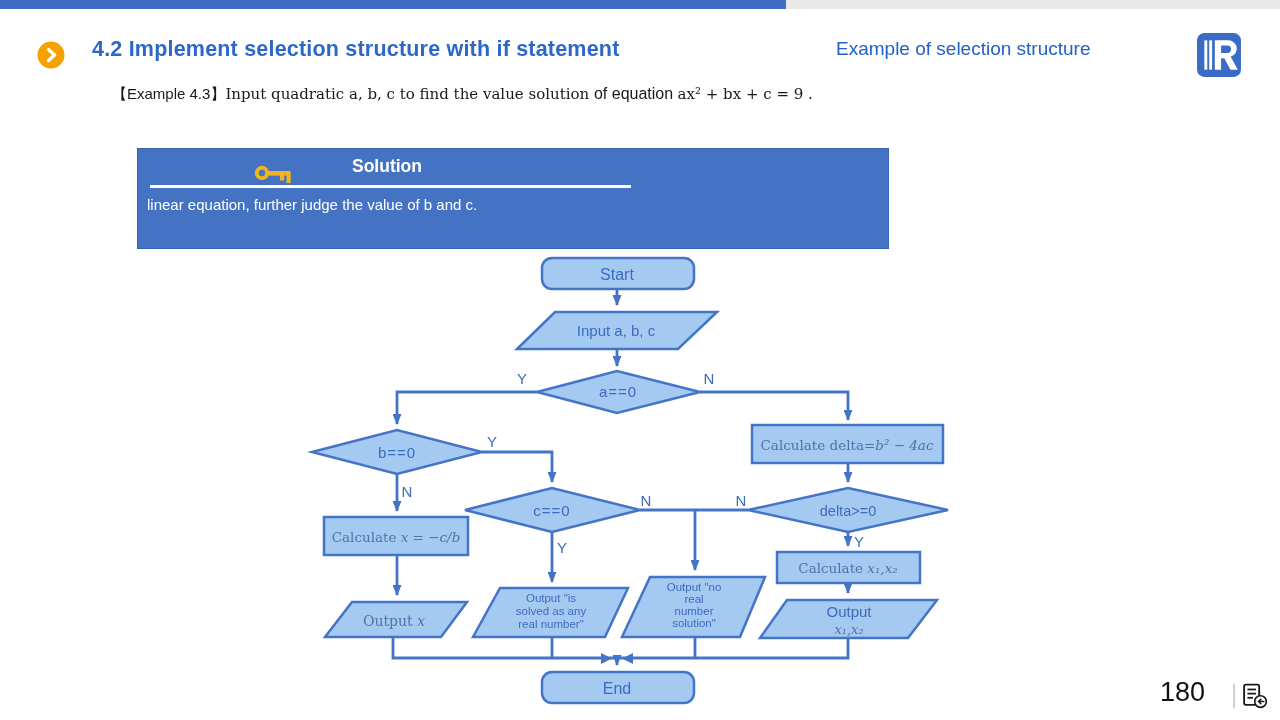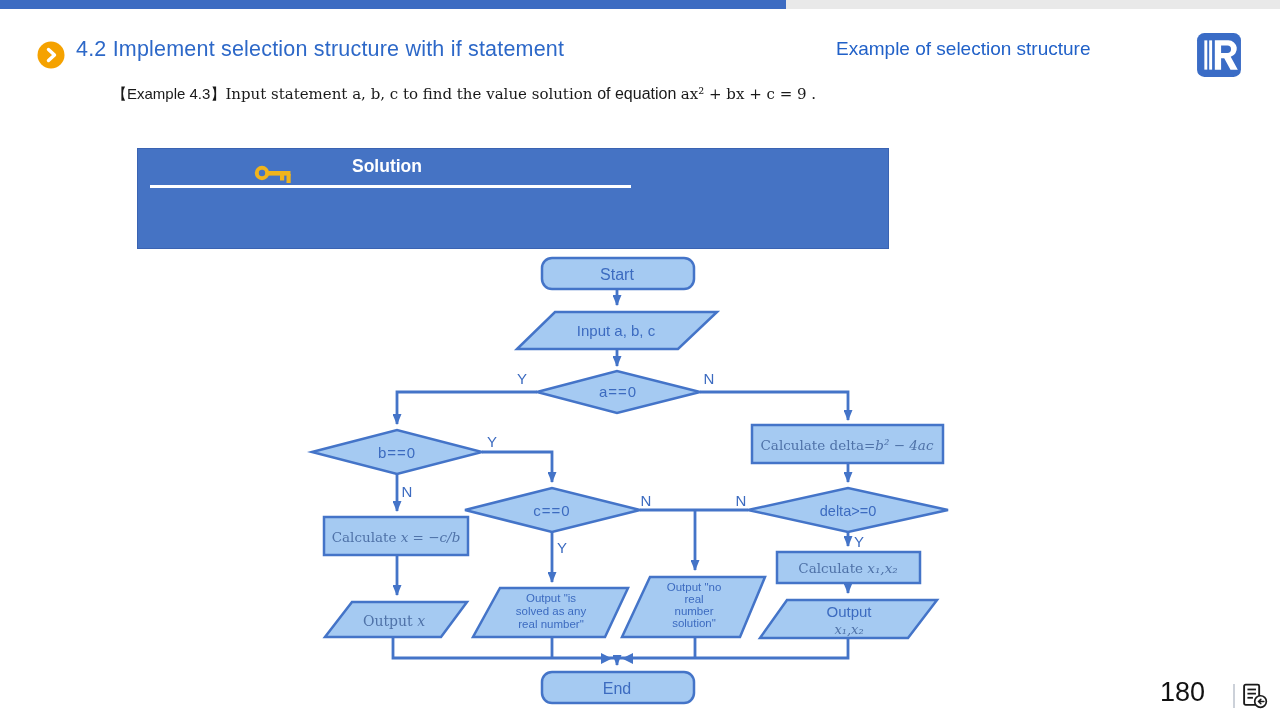--- a/index.html
+++ b/index.html
@@ -6,21 +6,21 @@
   body{
     width:1280px;height:720px;position:relative;overflow:hidden;
     background:#ffffff;font-family:"Liberation Sans",sans-serif;
   }
   
   .topbar-blue{position:absolute;left:0;top:0;width:786px;height:9px;background:#3d6cc2}
   .topbar-gray{position:absolute;left:786px;top:0;width:494px;height:9px;background:#e9e9e9}
 
   
   .bullet{position:absolute;left:37px;top:41px;width:28px;height:28px}
-  .title{position:absolute;left:76px;top:37px;font-size:21.5px;font-weight:normal;color:#2d68c8;letter-spacing:.2px;white-space:nowrap}
+  .title{position:absolute;left:92px;top:37px;font-size:21.5px;font-weight:bold;color:#2d68c8;letter-spacing:.2px;white-space:nowrap}
   .header-right{position:absolute;left:836px;top:38px;font-size:19px;color:#2161c8;white-space:nowrap}
   .logo{position:absolute;left:1196px;top:32px;width:46px;height:46px}
 
   
   .example{position:absolute;left:112px;top:85px;font-size:15px;color:#1a1a1a;white-space:nowrap}
   .ex-serif{font-family:"DejaVu Serif","Liberation Serif",serif}
   .ex-math{font-family:"DejaVu Serif","Liberation Serif",serif;}
   .ex-sans{font-size:16px}
 
   
@@ -60,33 +60,34 @@
 <div class="title">4.2 Implement selection structure with if statement</div>
 <div class="header-right">Example of selection structure</div>
 <svg class="logo" viewBox="0 0 44 44">
   <rect x="1" y="1" width="42" height="42" rx="7" fill="#3a6cc6"></rect>
   <rect x="8" y="8" width="2.8" height="28" fill="#ffffff"></rect>
   <rect x="12.6" y="8" width="2.8" height="28" fill="#ffffff"></rect>
   <path fill="#ffffff" fill-rule="evenodd" d="M18 8 h13 a8 8 0 0 1 2.2 15.7 L40 36 h-7 l-6 -11 h-3 v11 h-6 z M24 13 v7 h6 a3.5 3.5 0 0 0 0 -7 z"></path>
 </svg>
 
 <div class="example">
-  <span>【Example 4.3】</span><span class="ex-serif">Input statement </span><span class="ex-math">a, b, c</span><span class="ex-serif"> to find the value solution </span><span class="ex-sans">of equation </span><span class="ex-math">ax² + bx + c = 9 .</span>
+  <span>【Example 4.3】</span><span class="ex-serif">Input quadratic </span><span class="ex-math">a, b, c</span><span class="ex-serif"> to find the value solution </span><span class="ex-sans">of equation </span><span class="ex-math">ax² + bx + c = 9 .</span>
 </div>
 
 <div class="solution">
   <svg class="sol-key" viewBox="0 0 42 24">
     <circle cx="8" cy="11" r="5.2" fill="none" stroke="#f0b41c" stroke-width="4"></circle>
     <rect x="12.5" y="9" width="24" height="4.6" fill="#f0b41c"></rect>
     <rect x="26" y="12" width="4.2" height="6.5" fill="#f0b41c"></rect>
     <rect x="32.5" y="12" width="4.2" height="9" fill="#f0b41c"></rect>
   </svg>
   <div class="sol-title">Solution</div>
   <div class="sol-underline"></div>
   <div class="sol-body">
+    <div>linear equation, further judge the value of b and c.</div>
   </div>
 </div>
 
 <svg class="fc" viewBox="0 0 1280 720">
   <defs>
     <marker id="arr" markerUnits="userSpaceOnUse" markerWidth="11" markerHeight="9" refX="10" refY="4.5" orient="auto">
       <path d="M0,0 L11,4.5 L0,9 Z" fill="#4474c8"></path>
     </marker>
   </defs>
 

